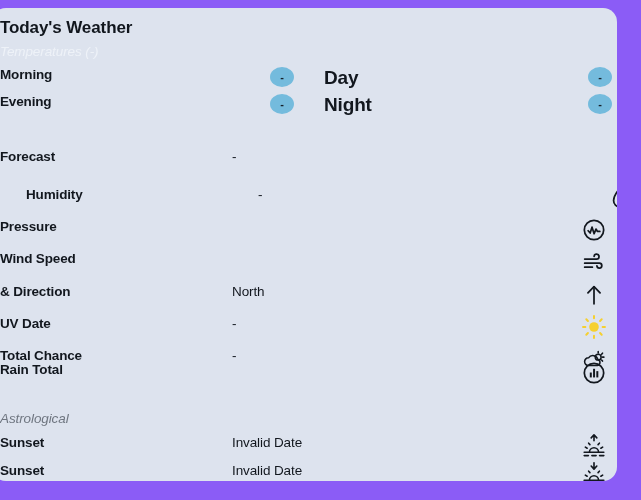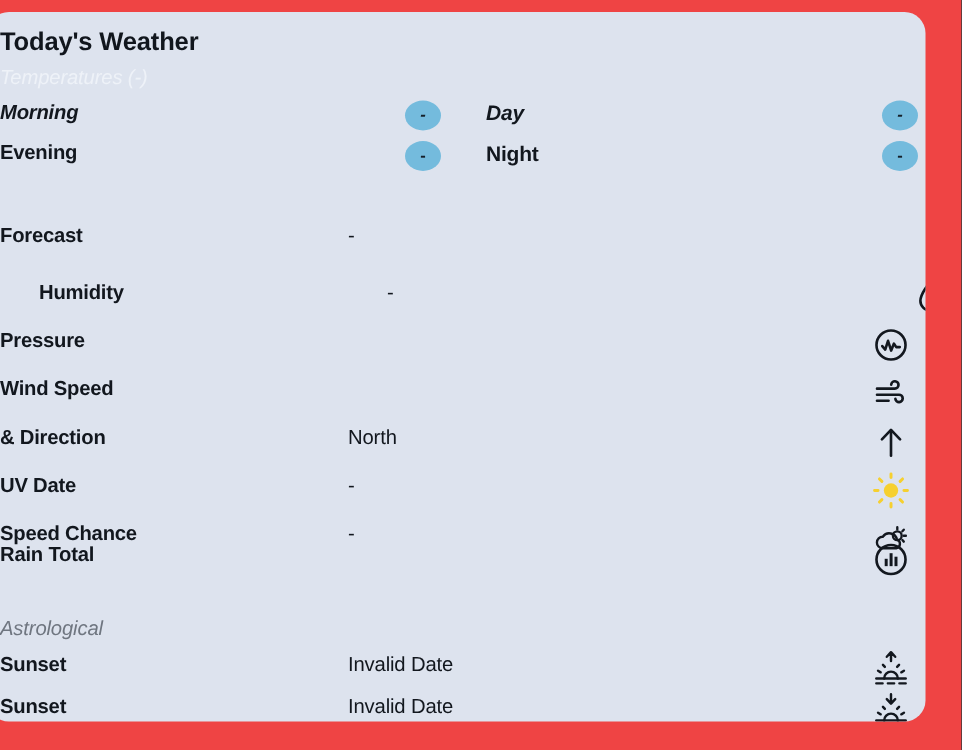--- a/index.html
+++ b/index.html
@@ -5,21 +5,21 @@
   * { box-sizing: border-box; margin: 0; padding: 0; }
   html, body {
     width: 641px; height: 500px;
     background: #000000;
     font-family: "Liberation Sans", sans-serif;
     overflow: hidden;
   }
   #app {
     position: relative;
     width: 641px; height: 500px;
-    background: #ef4444;
+    background: #8b5cf6;
   }
   
   #weather-card {
     position: absolute;
     left: -8px;
     top: 8px;
     width: 625px;
     height: 473px;
     background: #dde3ee;
     border-radius: 14px;
@@ -79,21 +79,21 @@
     font-size: 11px;
     font-weight: bold;
     line-height: 20px;
     text-align: center;
   }
   .badge.c1 { left: 270px; }
   .badge.c2 { left: 588px; }
   .col-label {
     position: absolute;
     left: 324px; top: 0;
-    font-size: 14px;
+    font-size: 19px;
     font-weight: bold;
     color: #12171e;
     letter-spacing: -0.15px;
   }
   .row-icon {
     position: absolute;
     left: 580px; top: -3px;
     width: 28px; height: 28px;
     display: block;
   }
@@ -103,21 +103,21 @@
 <body>
 
 <div id="app">
   <div id="weather-card">
     <div class="card-inner">
 
       <div class="title">Today's Weather</div>
 
       <div class="section-head faint" style="top:36px;">Temperatures (-)</div>
 
-      <div class="row" style="top:59px;font-style:italic;">
+      <div class="row" style="top:59px;">
         <span class="row-label">Morning</span>
         <span class="badge c1">-</span>
         <span class="col-label">Day</span>
         <span class="badge c2">-</span>
       </div>
 
       <div class="row" style="top:86px;">
         <span class="row-label">Evening</span>
         <span class="badge c1">-</span>
         <span class="col-label">Night</span>
@@ -181,21 +181,21 @@
           <svg viewBox="0 0 24 24" fill="none" stroke="#f6d02f" stroke-width="1.7" stroke-linecap="round">
             <circle cx="12" cy="12" r="4.1" fill="#f6d02f" stroke="none"></circle>
             <path d="M12 2.6 V4.6 M12 19.4 V21.4 M2.6 12 H4.6 M19.4 12 H21.4
                      M5.4 5.4 L6.8 6.8 M17.2 17.2 L18.6 18.6
                      M18.6 5.4 L17.2 6.8 M6.8 17.2 L5.4 18.6"></path>
           </svg>
         </span>
       </div>
 
       <div class="row" style="top:340px;">
-        <span class="row-label">Speed Chance</span>
+        <span class="row-label">Total Chance</span>
         <span class="row-value">-</span>
         <span class="row-icon">
           <svg viewBox="0 0 24 24" fill="none" stroke="#13181f" stroke-width="1.35" stroke-linecap="round" stroke-linejoin="round">
             <circle cx="15.6" cy="10.4" r="2.5"></circle>
             <path d="M15.6 5.6 V6.8 M19.3 7.0 L18.5 7.9 M20.5 10.4 H19.3
                      M19.3 13.8 L18.5 12.9"></path>
             <path d="M7.2 17.6 A3.3 3.3 0 0 1 7.3 11 A4.5 4.5 0 0 1 15.4 12.6
                      A2.6 2.6 0 0 1 15.0 17.6 Z"></path>
           </svg>
         </span>

